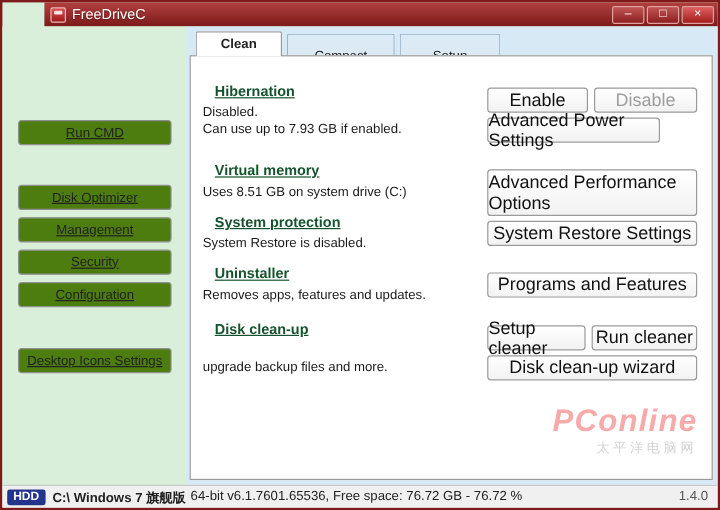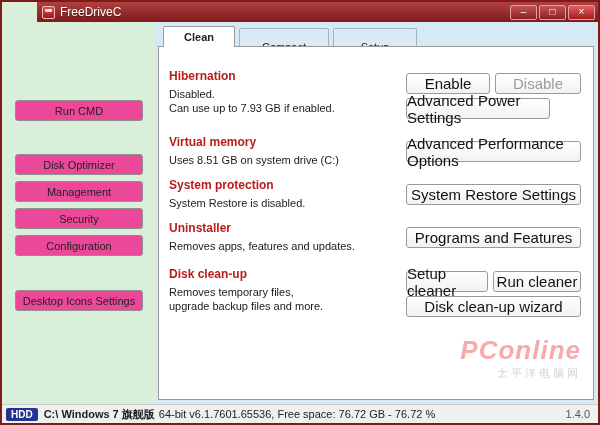--- a/index.html
+++ b/index.html
@@ -41,23 +41,23 @@
     cursor:default;
   }
   .win-btn.close { background:linear-gradient(#e06060,#a41c1c); }
   
   .sidebar {
     position:absolute; left:0; top:20px; bottom:19px; width:153px;
     background:#daefda;
   }
   .sbtn {
     position:absolute; left:13px; width:128px; height:21px;
-    background:#ec4899; border:1px solid #8f8f8f; border-radius:3px;
+    background:#4d7c0f; border:1px solid #8f8f8f; border-radius:3px;
     display:flex; align-items:center; justify-content:center;
-    font-size:11px; cursor:default;
+    font-size:11px; cursor:default;text-decoration:underline;
   }
   
   .content {
     position:absolute; left:153px; top:20px; right:0; bottom:19px;
     background:#d8e9f6;
   }
   .tab {
     position:absolute; top:6px; height:36px;
     display:flex; align-items:center; justify-content:center;
     font-size:11px;
@@ -67,22 +67,22 @@
   .tab.active {
     top:4px; height:21px; background:#fff;
     border:1px solid #9a9a9a; border-bottom:none;
     z-index:3; font-weight:bold;
   }
   .panel {
     position:absolute; left:3px; top:24px; right:4px; bottom:4px;
     background:#fff; border:1px solid #9a9a9a; z-index:2;
   }
   .sec-title {
-    position:absolute; left:10px;
-    color:#b91c1c; font-weight:bold; font-size:12px;
+    position:absolute; left:20px;
+    color:#14532d; font-weight:bold; font-size:12px;text-decoration:underline;
   }
   .sec-text { position:absolute; left:10px; font-size:11px; color:#1a1a1a; }
   .btn {
     position:absolute;
     background:linear-gradient(#ffffff,#f2f2f2);
     border:1px solid #9a9a9a; border-radius:3px;
     display:flex; align-items:center; justify-content:center;
     font-size:15px; color:#111; cursor:default;
   }
   .btn.disabled { color:#9c9c9c; }
@@ -141,32 +141,31 @@
 
       <div class="sec-title" style="top:22px;">Hibernation</div>
       <div class="sec-text" style="top:41px;">Disabled.</div>
       <div class="sec-text" style="top:55px;">Can use up to 7.93 GB if enabled.</div>
       <div class="btn" style="top:26px; left:247px; width:84px;  height:21px;">Enable</div>
       <div class="btn disabled" style="top:26px; left:336px; width:86px; height:21px;">Disable</div>
       <div class="btn" style="top:51px; left:247px; width:144px; height:21px;">Advanced Power Settings</div>
 
       <div class="sec-title" style="top:88px;">Virtual memory</div>
       <div class="sec-text" style="top:107px;">Uses 8.51 GB on system drive (C:)</div>
-      <div class="btn" style="top:94px; left:247px; width:175px; height:21px;">Advanced Performance Options</div>
+      <div class="btn" style="top:94px; left:247px; width:175px; height:39px;">Advanced Performance Options</div>
 
       <div class="sec-title" style="top:131px;">System protection</div>
       <div class="sec-text" style="top:150px;">System Restore is disabled.</div>
       <div class="btn" style="top:137px; left:247px; width:175px; height:21px;">System Restore Settings</div>
 
       <div class="sec-title" style="top:174px;">Uninstaller</div>
       <div class="sec-text" style="top:193px;">Removes apps, features and updates.</div>
       <div class="btn" style="top:180px; left:247px; width:175px; height:21px;">Programs and Features</div>
 
       <div class="sec-title" style="top:220px;">Disk clean-up</div>
-      <div class="sec-text" style="top:239px;">Removes temporary files,</div>
       <div class="sec-text" style="top:253px;">upgrade backup files and more.</div>
       <div class="btn" style="top:224px; left:247px; width:82px;  height:21px;">Setup cleaner</div>
       <div class="btn" style="top:224px; left:334px; width:88px;  height:21px;">Run cleaner</div>
       <div class="btn" style="top:249px; left:247px; width:175px; height:21px;">Disk clean-up wizard</div>
 
       <div class="watermark">
         <div class="wm-brand">PConline</div>
         <div class="wm-site">太平洋电脑网</div>
       </div>
 

